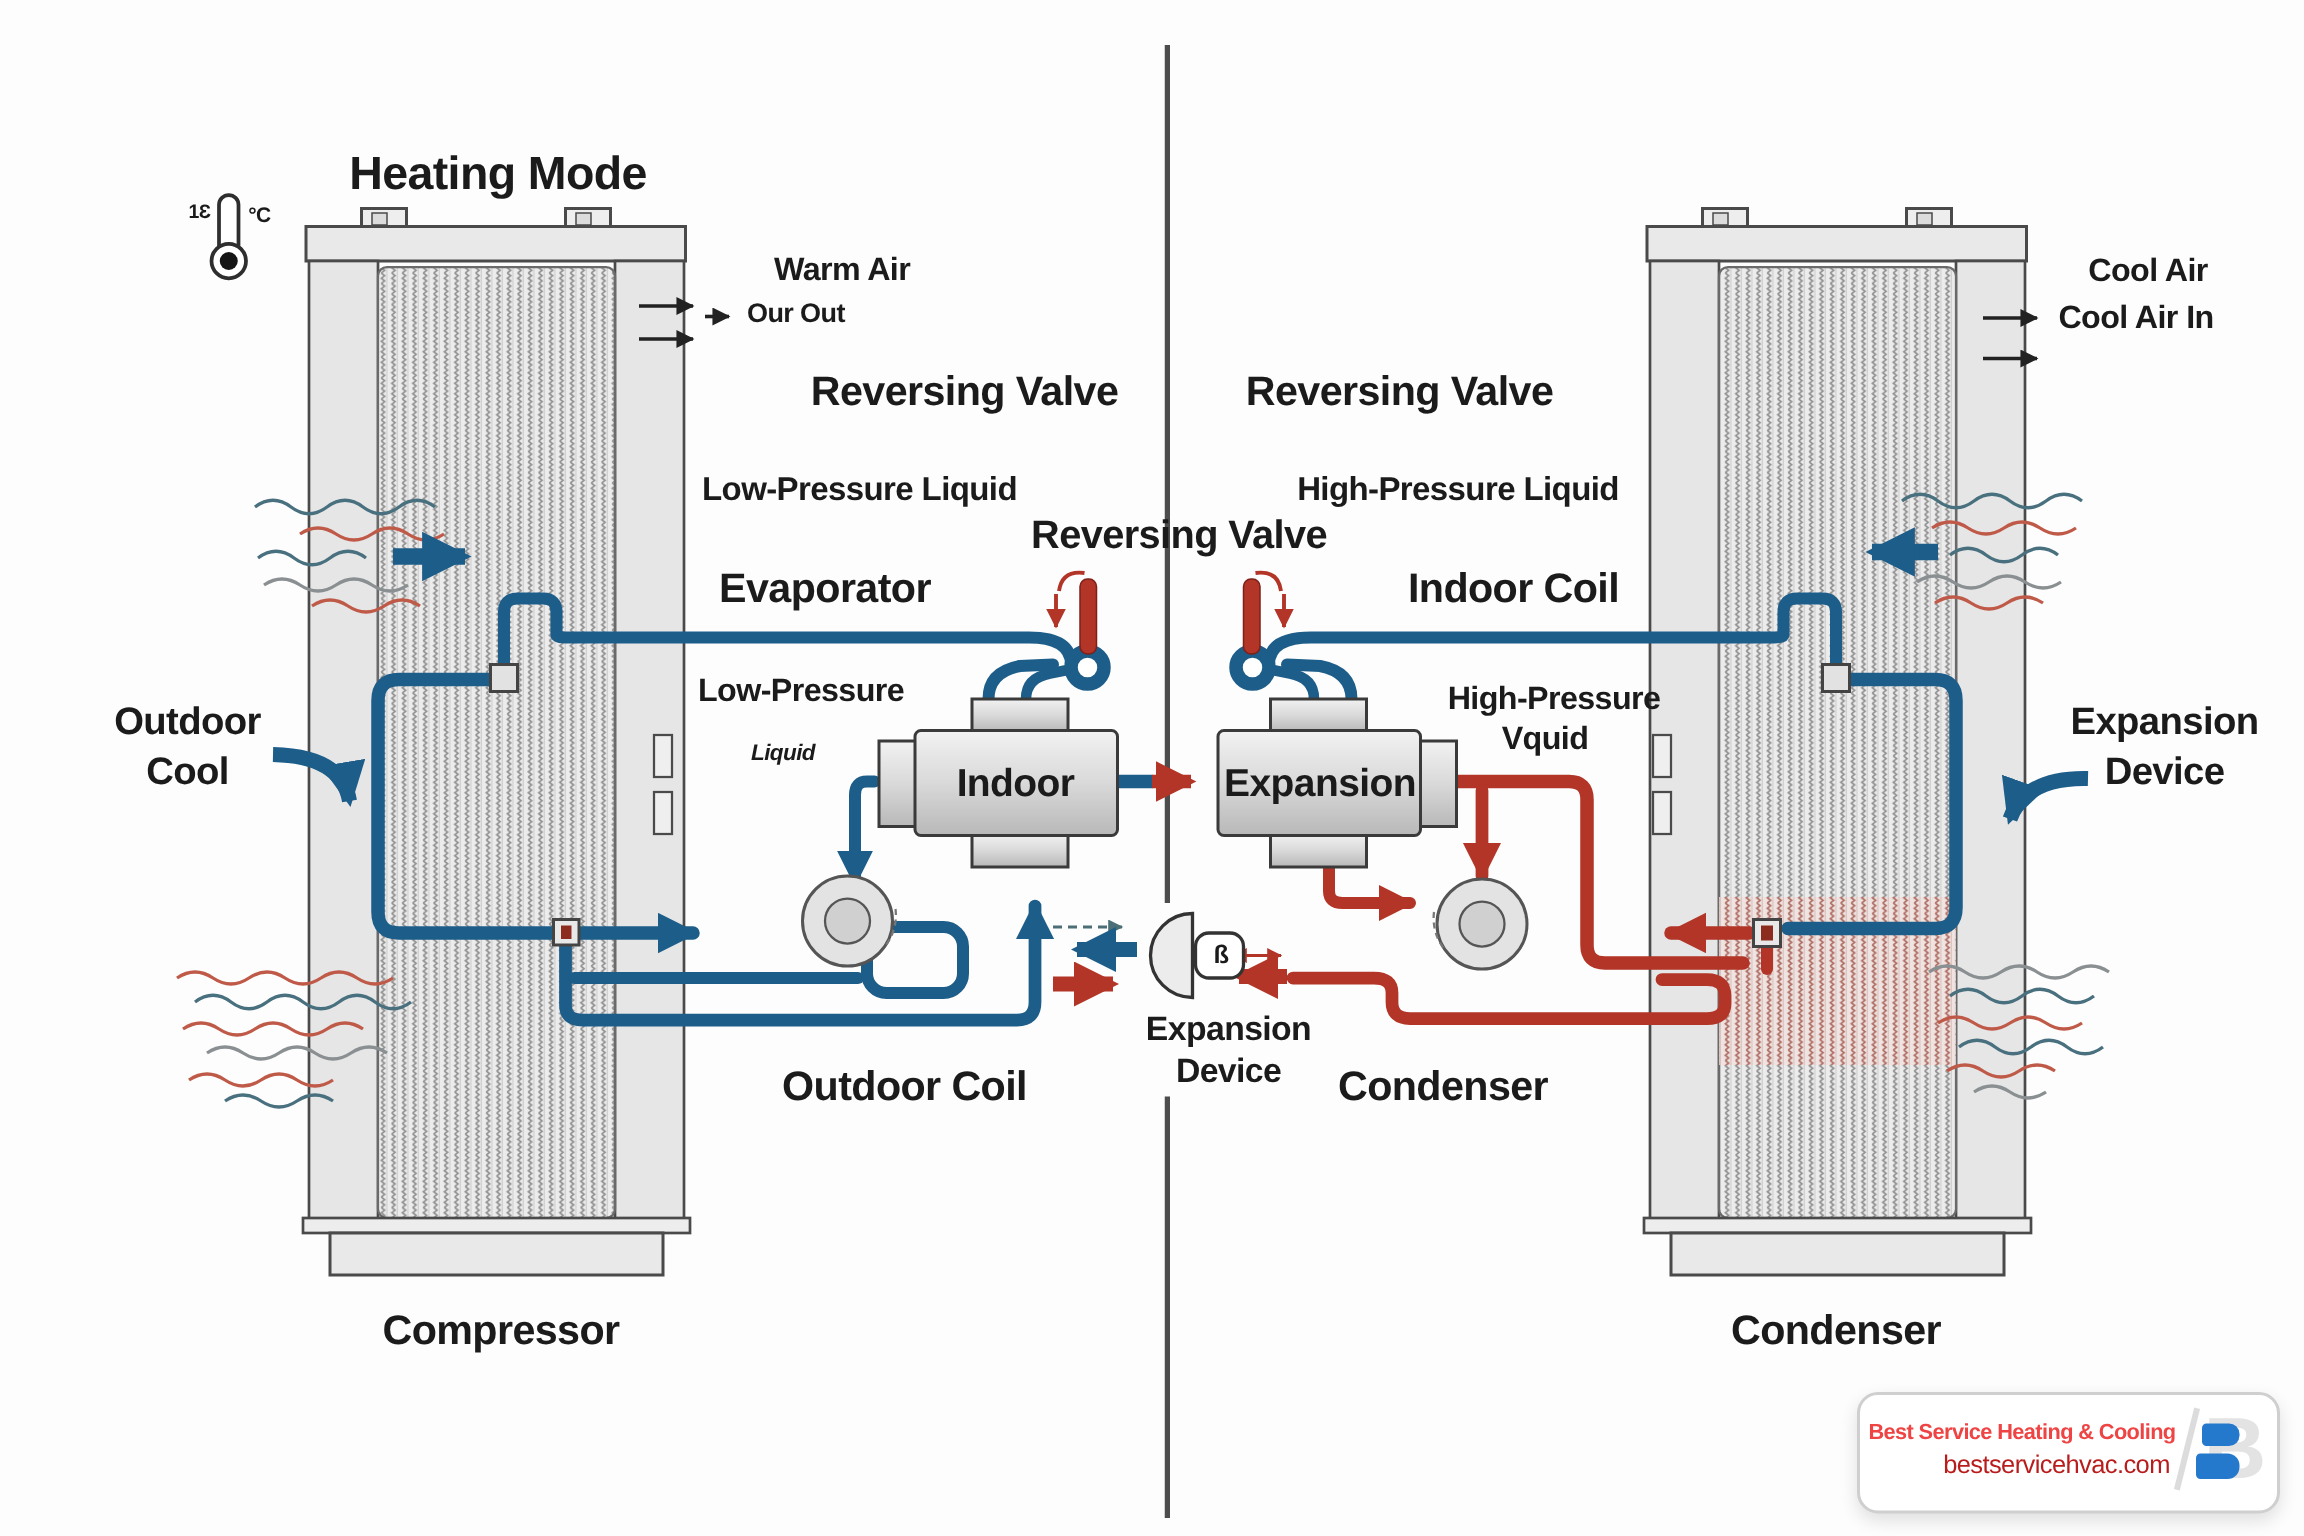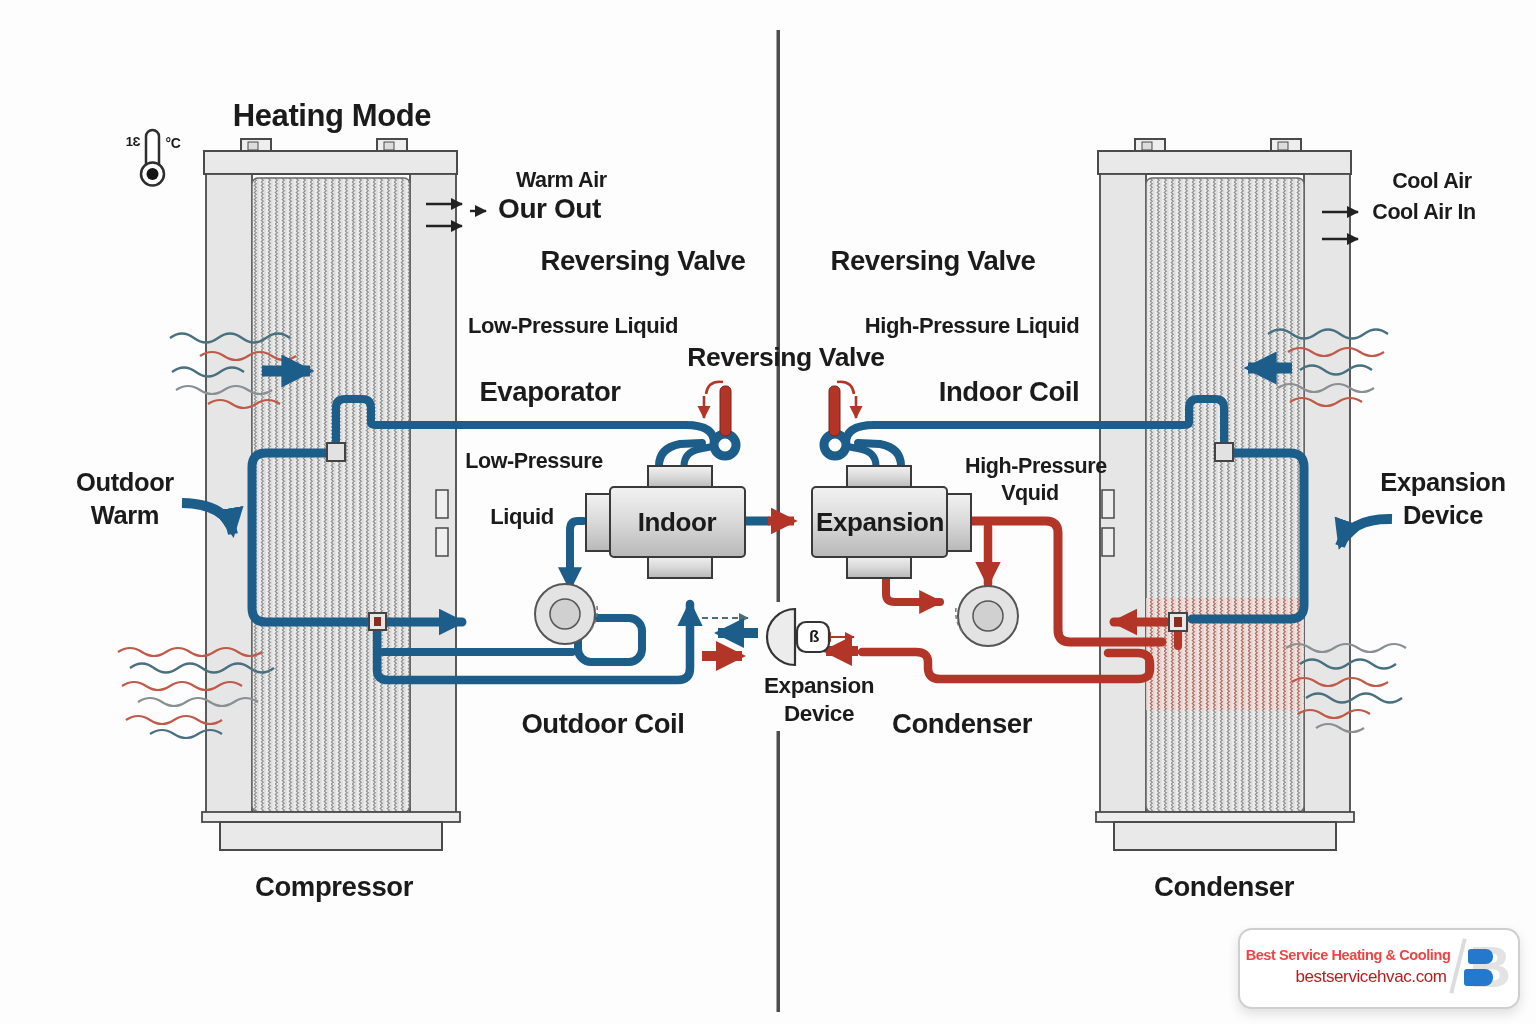--- a/index.html
+++ b/index.html
@@ -246,41 +246,41 @@
     <rect x="812" y="487" width="135" height="70" rx="4" fill="url(#metal)"></rect>
   </g>
 
   <path d="M182,503 Q228,504 233,534" fill="none" stroke="#1d5d89" stroke-width="10" marker-end="url(#mb)"></path>
   <path d="M1392,519 Q1350,518 1340,546" fill="none" stroke="#1d5d89" stroke-width="10" marker-end="url(#mb)"></path>
 </svg>
 
 <div class="lbl" style="left:332px;top:97px;font-size:31px;margin-top:19px;">Heating Mode</div>
 
 <div class="lbl left" style="left:486px;top:180px;font-size:21.5px;margin-left:30px;">Warm Air</div>
-<div class="lbl left" style="left:498px;top:209px;font-size:28px;">Our Out</div>
+<div class="lbl left" style="left:498px;top:209px;font-size:18px;">Our Out</div>
 
 <div class="lbl" style="left:643px;top:261px;font-size:27.5px;">Reversing Valve</div>
 <div class="lbl" style="left:933px;top:261px;font-size:27.5px;">Reversing Valve</div>
 
 <div class="lbl" style="left:573px;top:326px;font-size:22px;">Low-Pressure Liquid</div>
 <div class="lbl" style="left:972px;top:326px;font-size:22px;">High-Pressure Liquid</div>
 
 <div class="lbl" style="left:786px;top:357px;font-size:26.5px;">Reversing Valve</div>
 
 <div class="lbl" style="left:550px;top:392px;font-size:27.5px;">Evaporator</div>
 <div class="lbl" style="left:1009px;top:392px;font-size:27.5px;">Indoor Coil</div>
 
 <div class="lbl" style="left:534px;top:461px;font-size:21.5px;">Low-Pressure</div>
-<div class="lbl" style="left:522px;top:517px;font-size:22px;">Liquid</div>
+<div class="lbl" style="left:522px;top:502px;font-size:15px;font-style:italic;">Liquid</div>
 
 <div class="lbl" style="left:1036px;top:466px;font-size:21.5px;">High-Pressure</div>
 <div class="lbl" style="left:1030px;top:493px;font-size:21.5px;">Vquid</div>
 
 <div class="lbl" style="left:125px;top:482px;font-size:25.5px;">Outdoor</div>
-<div class="lbl" style="left:125px;top:515px;font-size:25.5px;">Warm</div>
+<div class="lbl" style="left:125px;top:515px;font-size:25.5px;">Cool</div>
 
 <div class="lbl" style="left:1443px;top:482px;font-size:25.5px;">Expansion</div>
 <div class="lbl" style="left:1443px;top:515px;font-size:25.5px;">Device</div>
 
 <div class="lbl" style="left:677px;top:522px;font-size:26px;">Indoor</div>
 <div class="lbl" style="left:880px;top:522px;font-size:26px;">Expansion</div>
 
 <div class="lbl" style="left:814px;top:637px;font-size:17px;">ß</div>
 
 <div class="lbl" style="left:819px;top:686px;font-size:22.5px;">Expansion</div>

